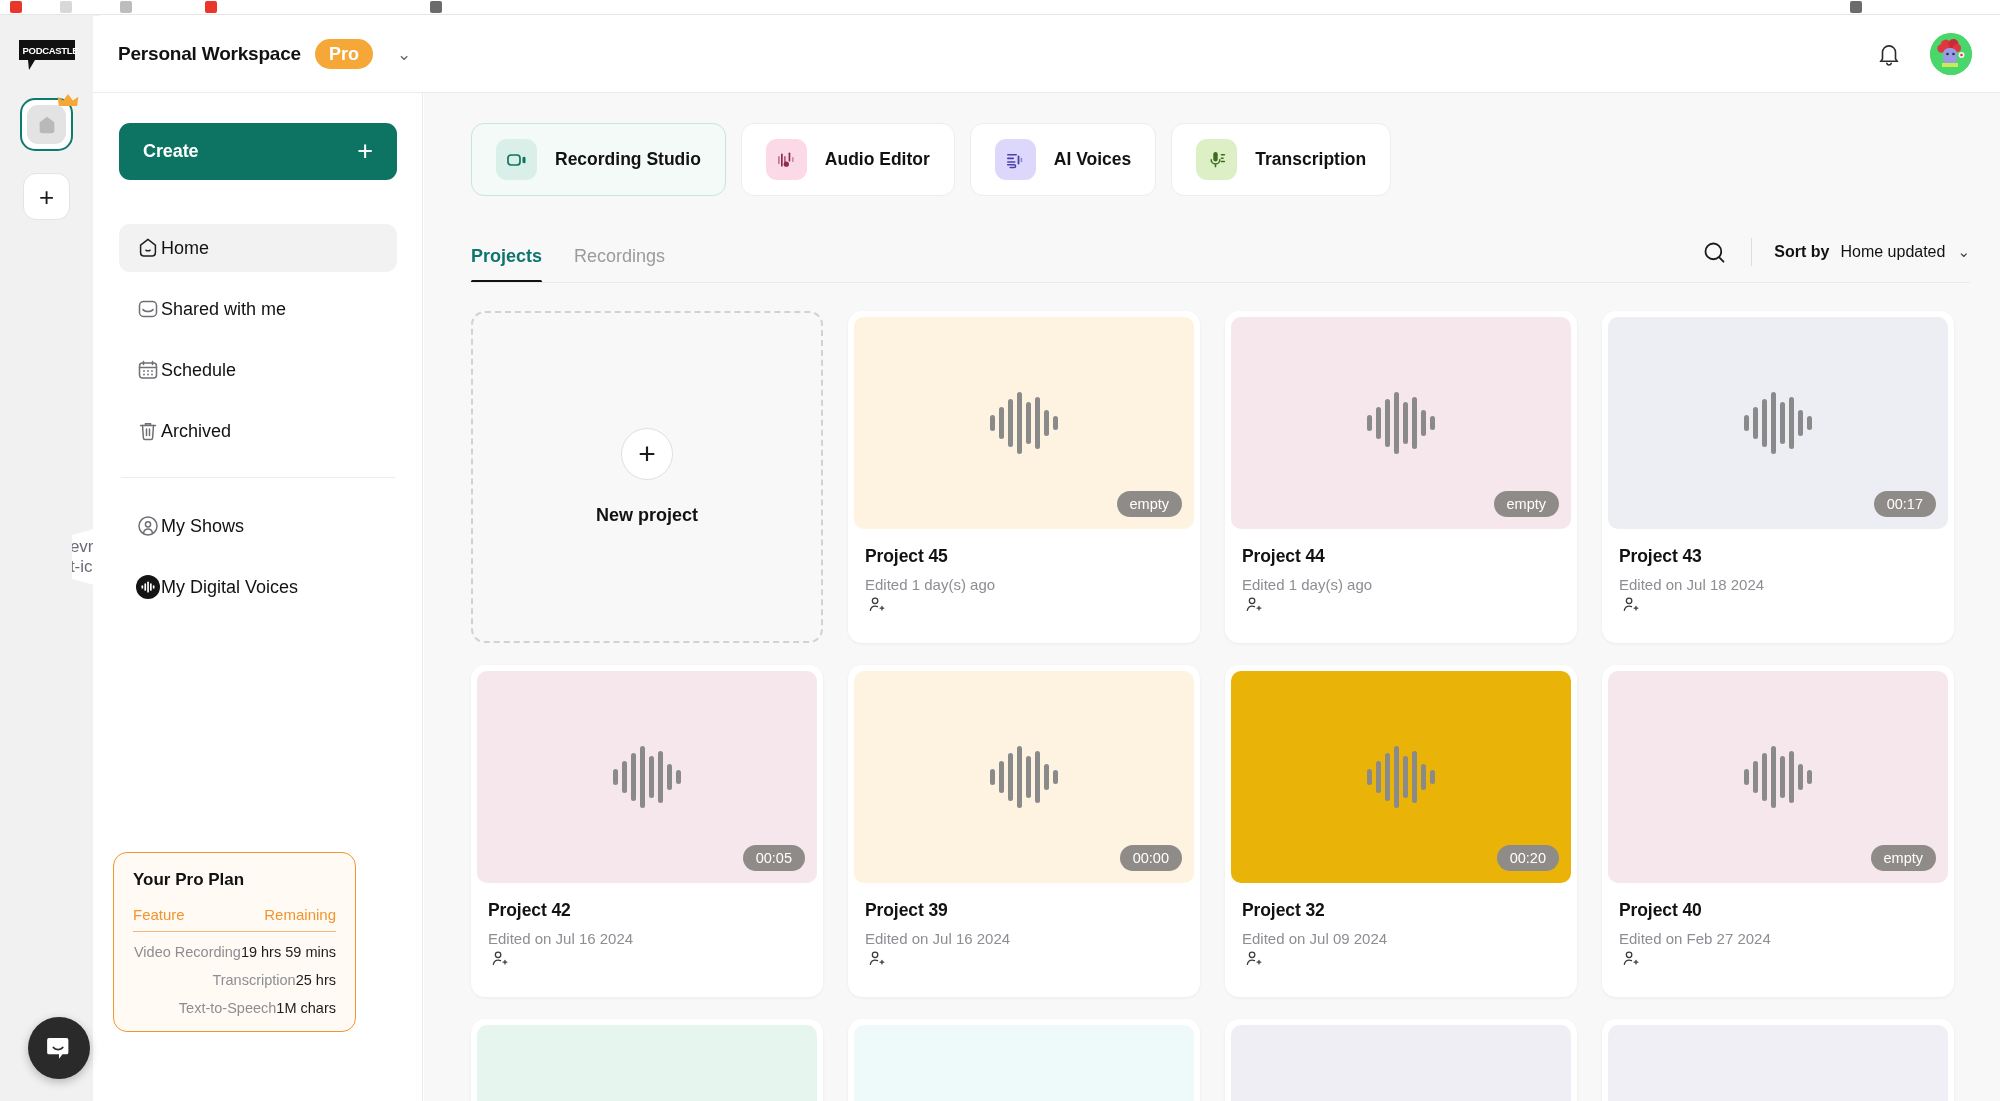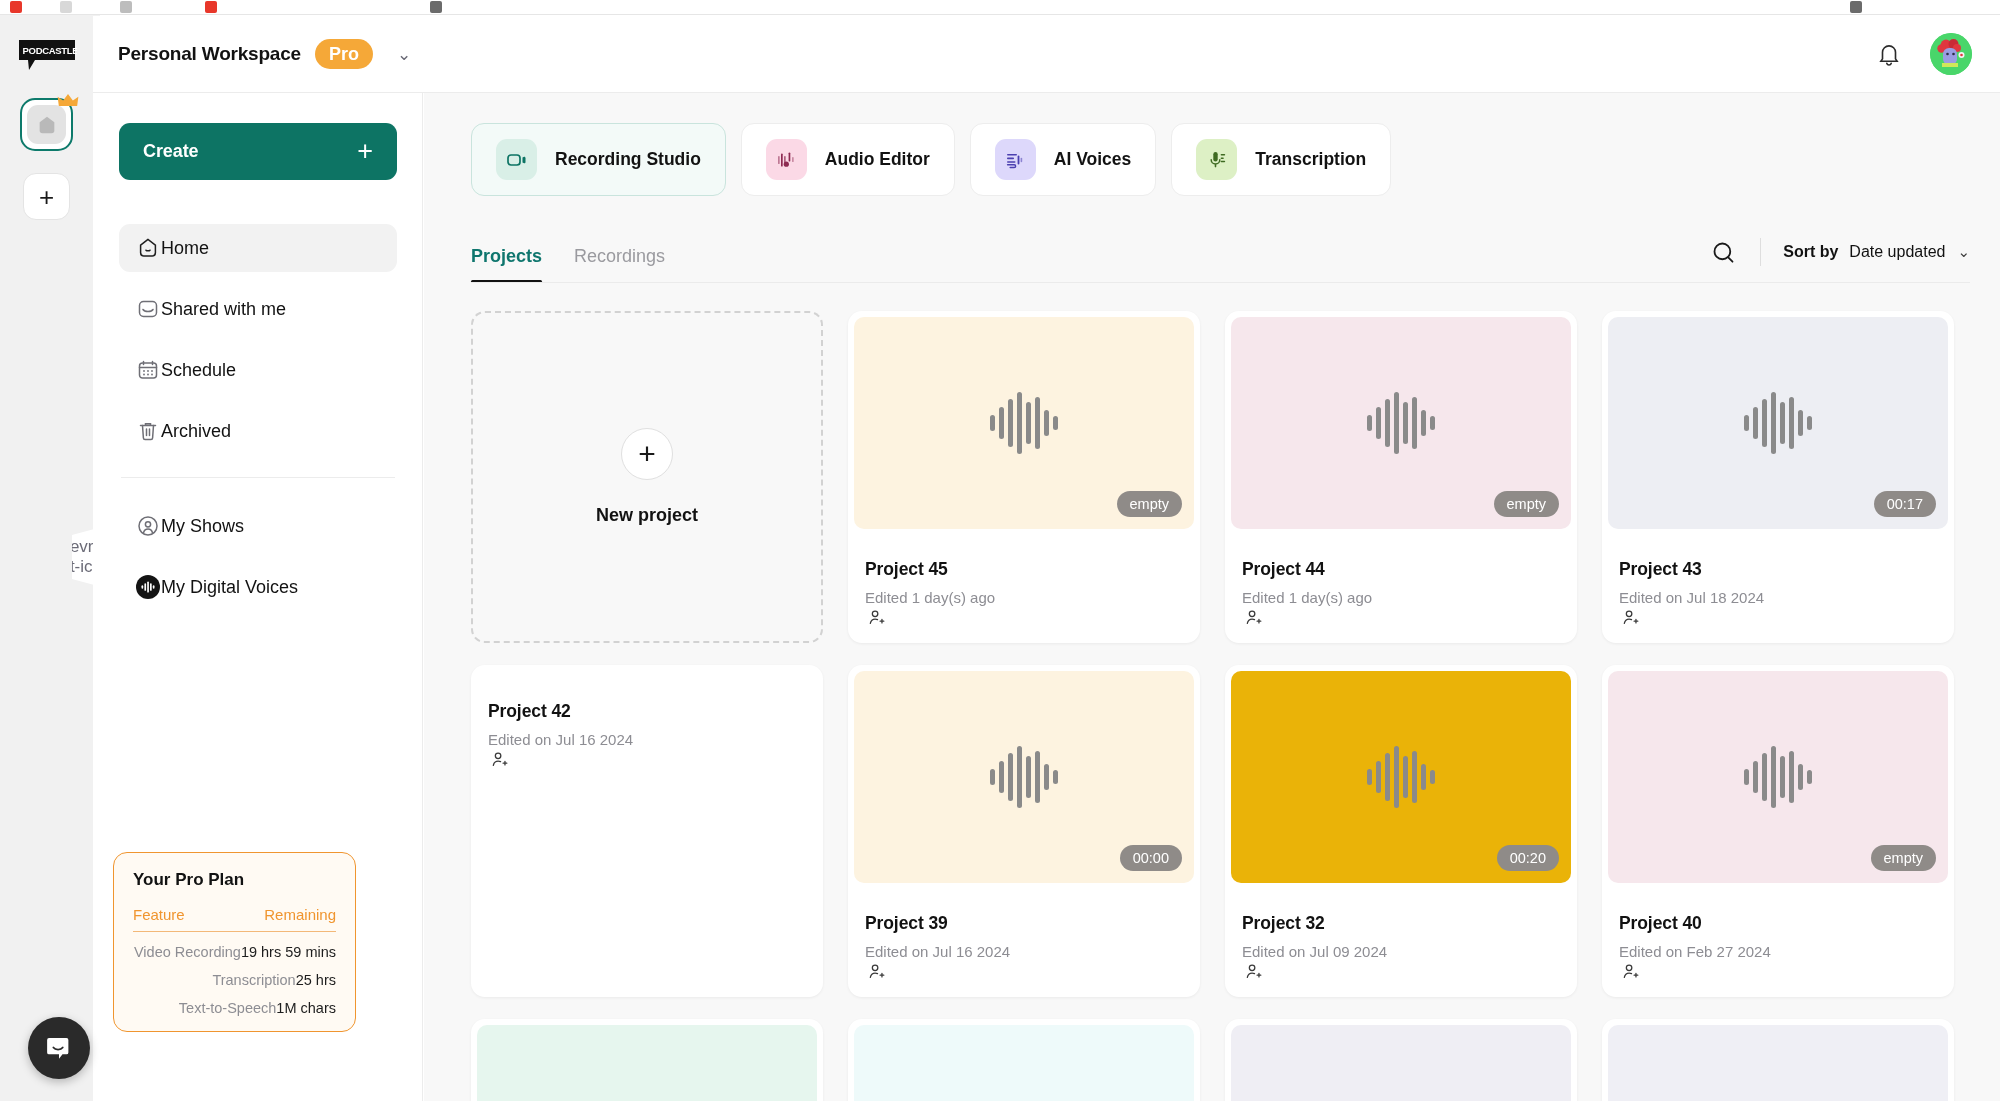--- a/index.html
+++ b/index.html
@@ -181,21 +181,21 @@
   }
   .thumb {
     position: relative; height: 212px; border-radius: 10px; flex: none;
     display: flex; align-items: center; justify-content: center;
   }
   .badge {
     position: absolute; right: 12px; bottom: 12px;
     background: #8f8b88; color: #ffffff; font-size: 14.5px;
     border-radius: 999px; padding: 5px 13px;
   }
-  .p-meta { padding: 30px 11px 0 11px; }
+  .p-meta { padding: 17px 11px 0 11px; }
   .p-title { font-size: 17.5px; font-weight: 700; color: #121212; letter-spacing: -0.1px; }
   .p-sub { font-size: 15px; color: #8d8d93; margin-top: 9px; }
   .p-share { margin-top: 14px; width: 22px; height: 22px; }
 
   .waveform { display: flex; align-items: center; gap: 4px; height: 62px; }
   .waveform i { display: block; width: 5px; border-radius: 3px; background: #8a8a8a; }
 </style>
 </head>
 <body>
 
@@ -459,21 +459,21 @@
 
     <div class="tabs-right">
       <span class="search-btn">
         <svg width="27" height="27" viewBox="0 0 24 24" fill="none" stroke="#1a1a1a" stroke-width="1.6" stroke-linecap="round">
           <circle cx="11" cy="11" r="7"></circle>
             <path d="M16.2 16.4 20 20.2"></path>
         </svg>
       </span>
       <span class="vsep"></span>
       <span class="sortby">Sort by</span>
-      <span class="sortval">Date updated</span>
+      <span class="sortval">Home updated</span>
       <span class="sortchev">⌄</span>
     </div>
     <div class="tabs-underline"></div>
   </div>
 
   <div class="grid">
 
     <div class="new-card">
       <div class="new-plus">+</div>
       <div class="new-label">New project</div>
@@ -554,20 +554,33 @@
           <svg width="22" height="22" viewBox="0 0 24 24" fill="none" stroke="#3a3a3a" stroke-width="1.4" stroke-linecap="round">
             <circle cx="11" cy="8.5" r="3"></circle>
             <path d="M5.8 19c.6-3.2 2.7-4.8 5.2-4.8 1 0 1.9.2 2.7.7"></path>
             <path d="M16.5 16.5h4M18.5 14.5v4"></path>
           </svg>
         </span>
       </div>
     </div>
 
     <div class="p-card">
+      <div class="thumb" style="background:#f6e7ec">
+        <span class="waveform">
+          <i style="height:16px"></i>
+            <i style="height:32px"></i>
+            <i style="height:48px"></i>
+            <i style="height:62px"></i>
+            <i style="height:42px"></i>
+            <i style="height:52px"></i>
+            <i style="height:26px"></i>
+            <i style="height:14px"></i>
+        </span>
+        <span class="badge">00:05</span>
+      </div>
       <div class="p-meta">
         <div class="p-title">Project 42</div>
         <div class="p-sub">Edited on Jul 16 2024</div>
         <span class="p-share">
           <svg width="22" height="22" viewBox="0 0 24 24" fill="none" stroke="#3a3a3a" stroke-width="1.4" stroke-linecap="round">
             <circle cx="11" cy="8.5" r="3"></circle>
             <path d="M5.8 19c.6-3.2 2.7-4.8 5.2-4.8 1 0 1.9.2 2.7.7"></path>
             <path d="M16.5 16.5h4M18.5 14.5v4"></path>
           </svg>
         </span>

